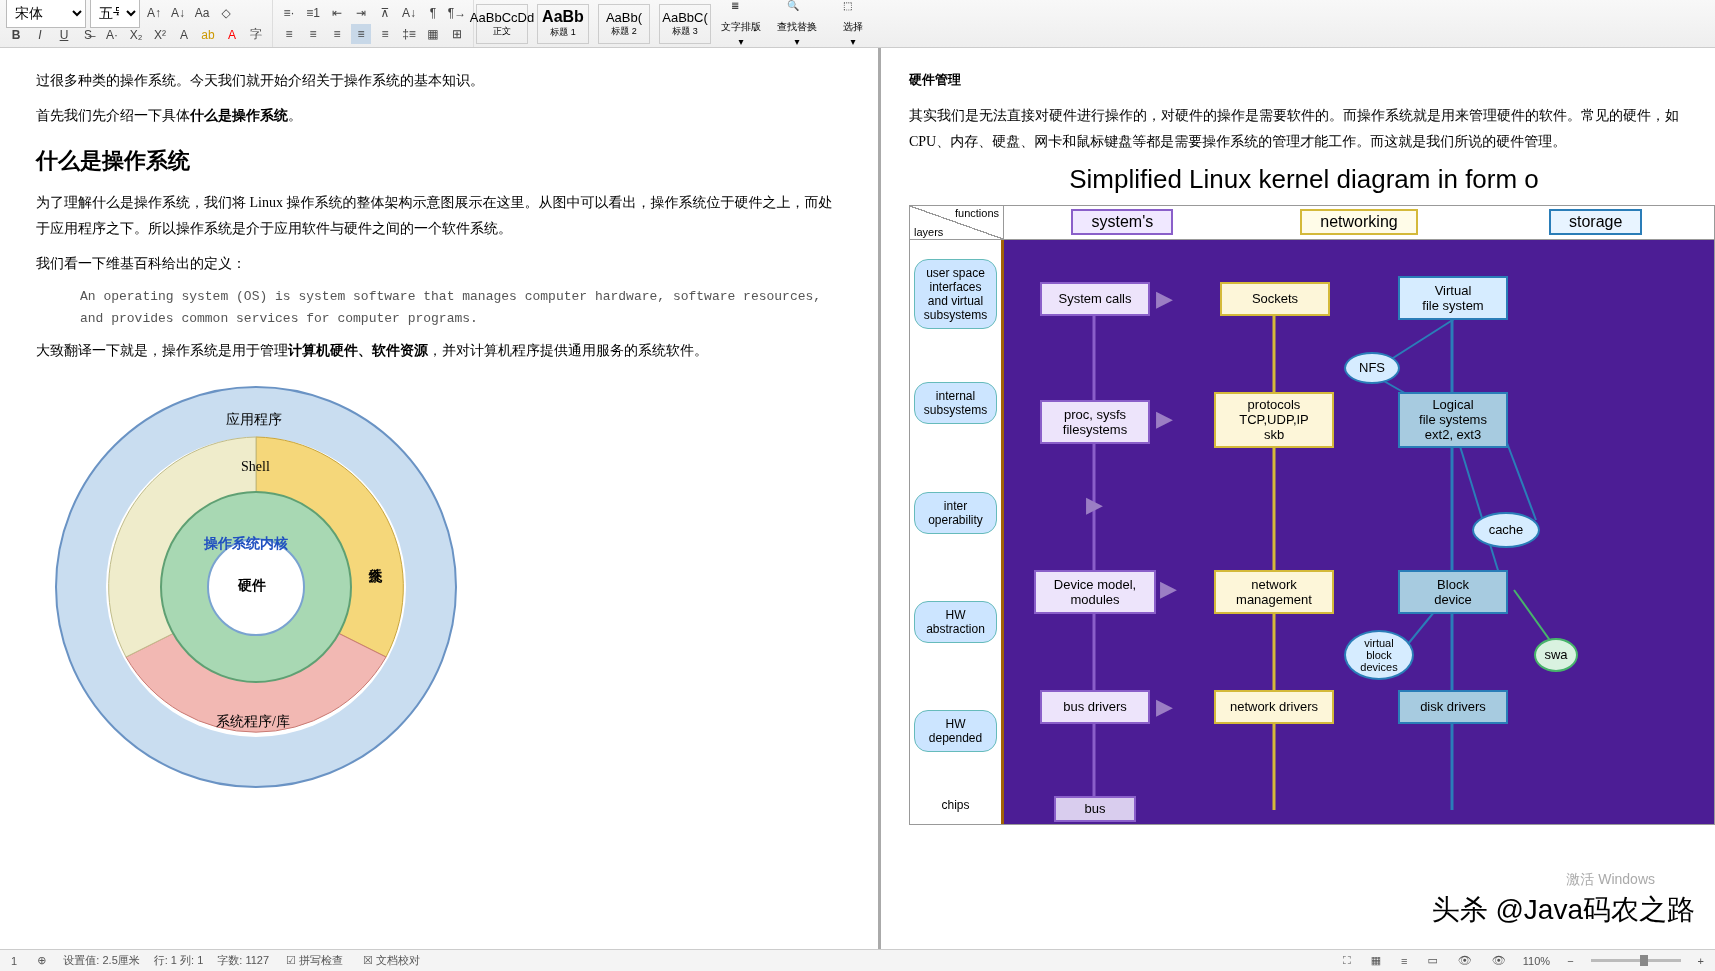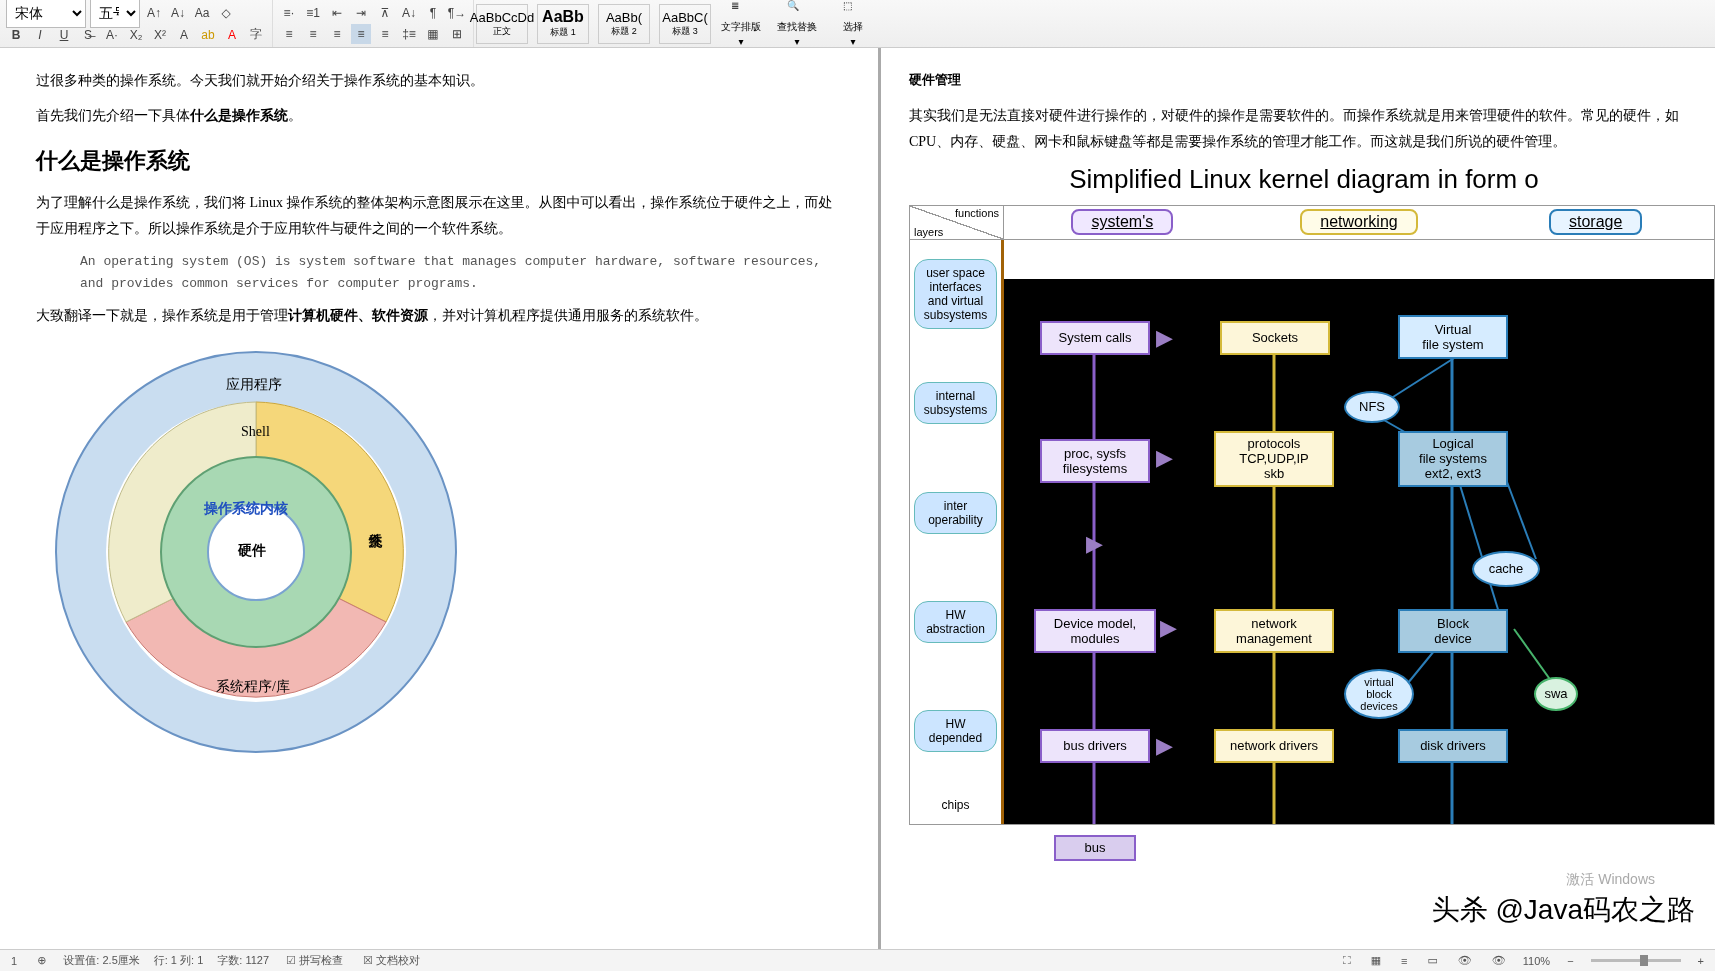--- a/index.html
+++ b/index.html
@@ -34,26 +34,26 @@
 .ring-wrap svg { width: 100%; height: 100%; }
 .ring-label { position: absolute; font-size: 14px; font-family: "SimSun", serif; }
 
 
 .linux-title { font-size: 26px; text-align: center; margin: 8px 16px 10px 0; font-family: sans-serif; }
 .linux-grid { border: 1px solid #999; position: relative; height: 620px; }
 .lg-head { display: flex; height: 34px; }
 .lg-corner { width: 94px; border-right: 1px solid #999; border-bottom: 1px solid #999; position: relative; font-size: 11px; }
 .lg-corner::after { content: ""; position: absolute; left: 0; top: 0; right: 0; bottom: 0; background: linear-gradient(to top right, transparent 49%, #999 49%, #999 51%, transparent 51%); }
 .lg-hcell { flex: 1; display: flex; align-items: center; justify-content: center; border-bottom: 1px solid #999; }
-.lg-hbox { border: 2px solid; padding: 2px 18px; font-size: 16px; border-radius: 8px; text-decoration: underline; }
+.lg-hbox { border: 2px solid; padding: 2px 18px; font-size: 16px; border-radius: 0; }
 .lg-body { display: flex; height: calc(100% - 34px); }
 .lg-labels { width: 94px; border-right: 3px solid #a16207; display: flex; flex-direction: column; }
 .lg-lrow { flex: 1; display: flex; align-items: center; justify-content: center; font-size: 12px; text-align: center; padding: 4px; }
 .lg-lbox { background: #cce5ff; border: 1px solid #6bb; border-radius: 14px; padding: 6px 4px; width: 84px; }
-.lg-cols { flex: 1; background: #000000; position: relative; margin-top: 39px; }
+.lg-cols { flex: 1; background: #4c1d95; position: relative; }
 .node { position: absolute; border: 2px solid; display: flex; align-items: center; justify-content: center; text-align: center; font-size: 13px; background: #fff; }
 .arr { position: absolute; color: #9b7ec4; font-size: 22px; }
 .ell { border-radius: 50%; }
 
 
 .status { position: absolute; bottom: 0; left: 0; right: 0; height: 22px; background: #f4f4f4; border-top: 1px solid #ccc; display: flex; align-items: center; font-size: 11px; color: #555; padding: 0 8px; gap: 14px; }
 .status .sp { flex: 1; }
 .status .btn { cursor: pointer; padding: 0 3px; }
 .zoom-slider { width: 90px; height: 3px; background: #bbb; position: relative; }
 .zoom-slider::after { content: ""; position: absolute; top: -4px; left: 55%; width: 8px; height: 11px; background: #888; }
@@ -151,20 +151,21 @@
     </div>
 </div>
 
 <div class="doc-area">
 
   <div class="page">
     <p>过很多种类的操作系统。今天我们就开始介绍关于操作系统的基本知识。</p>
     <p><span>首先我们先介绍一下具体</span><span class="bold">什么是操作系统</span><span>。</span></p>
     <h2>什么是操作系统</h2>
     <p>为了理解什么是操作系统，我们将 Linux 操作系统的整体架构示意图展示在这里。从图中可以看出，操作系统位于硬件之上，而处于应用程序之下。所以操作系统是介于应用软件与硬件之间的一个软件系统。</p>
+    <p>我们看一下维基百科给出的定义：</p>
     <p class="quote">An operating system (OS) is system software that manages computer hardware, software resources, and provides common services for computer programs.</p>
     <p><span>大致翻译一下就是，操作系统是用于管理</span><span class="bold">计算机硬件、软件资源</span><span>，并对计算机程序提供通用服务的系统软件。</span></p>
 
     <div class="ring-wrap">
       <svg viewBox="0 0 420 420">
 
         <circle cx="210" cy="210" r="200" fill="#c9ddf0" stroke="#6a93c4" stroke-width="2"></circle>
 
         <circle cx="210" cy="210" r="150" fill="#fff" stroke="none"></circle>
         <path d="M210 60 A150 150 0 0 1 340 280 L290 255 A95 95 0 0 0 210 115 Z" fill="#f5d77a" stroke="#c9a63d"></path>

